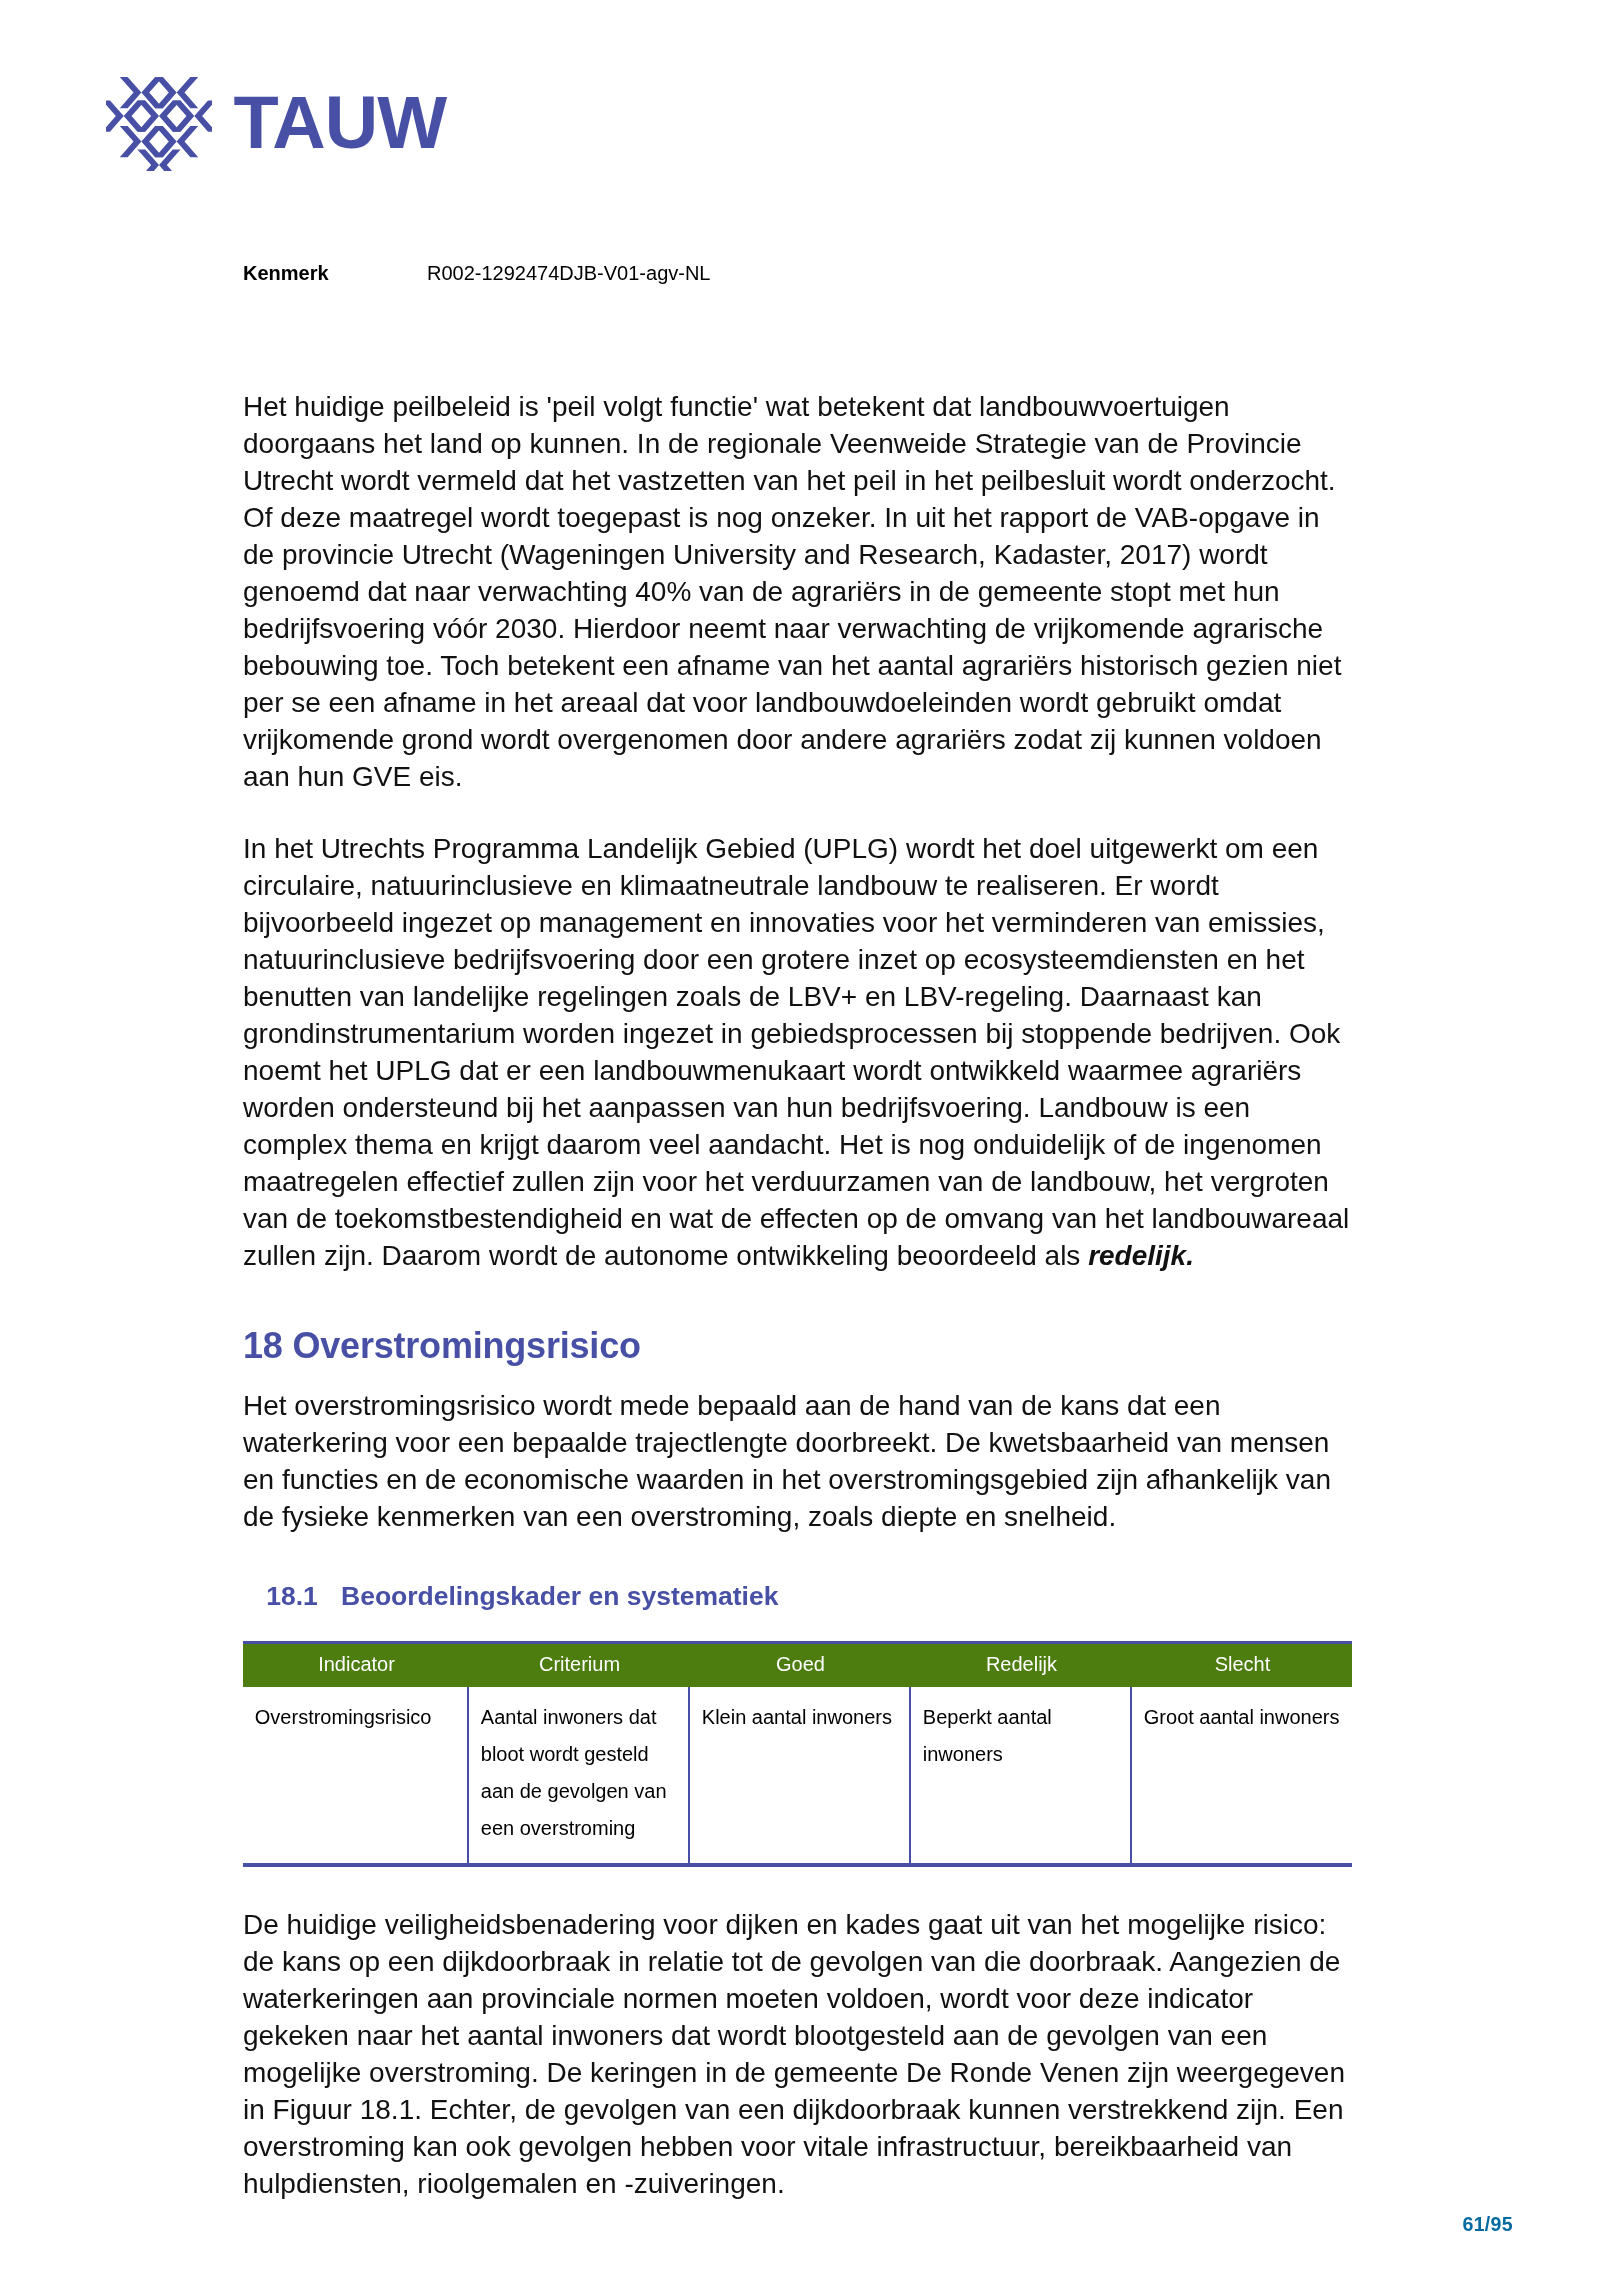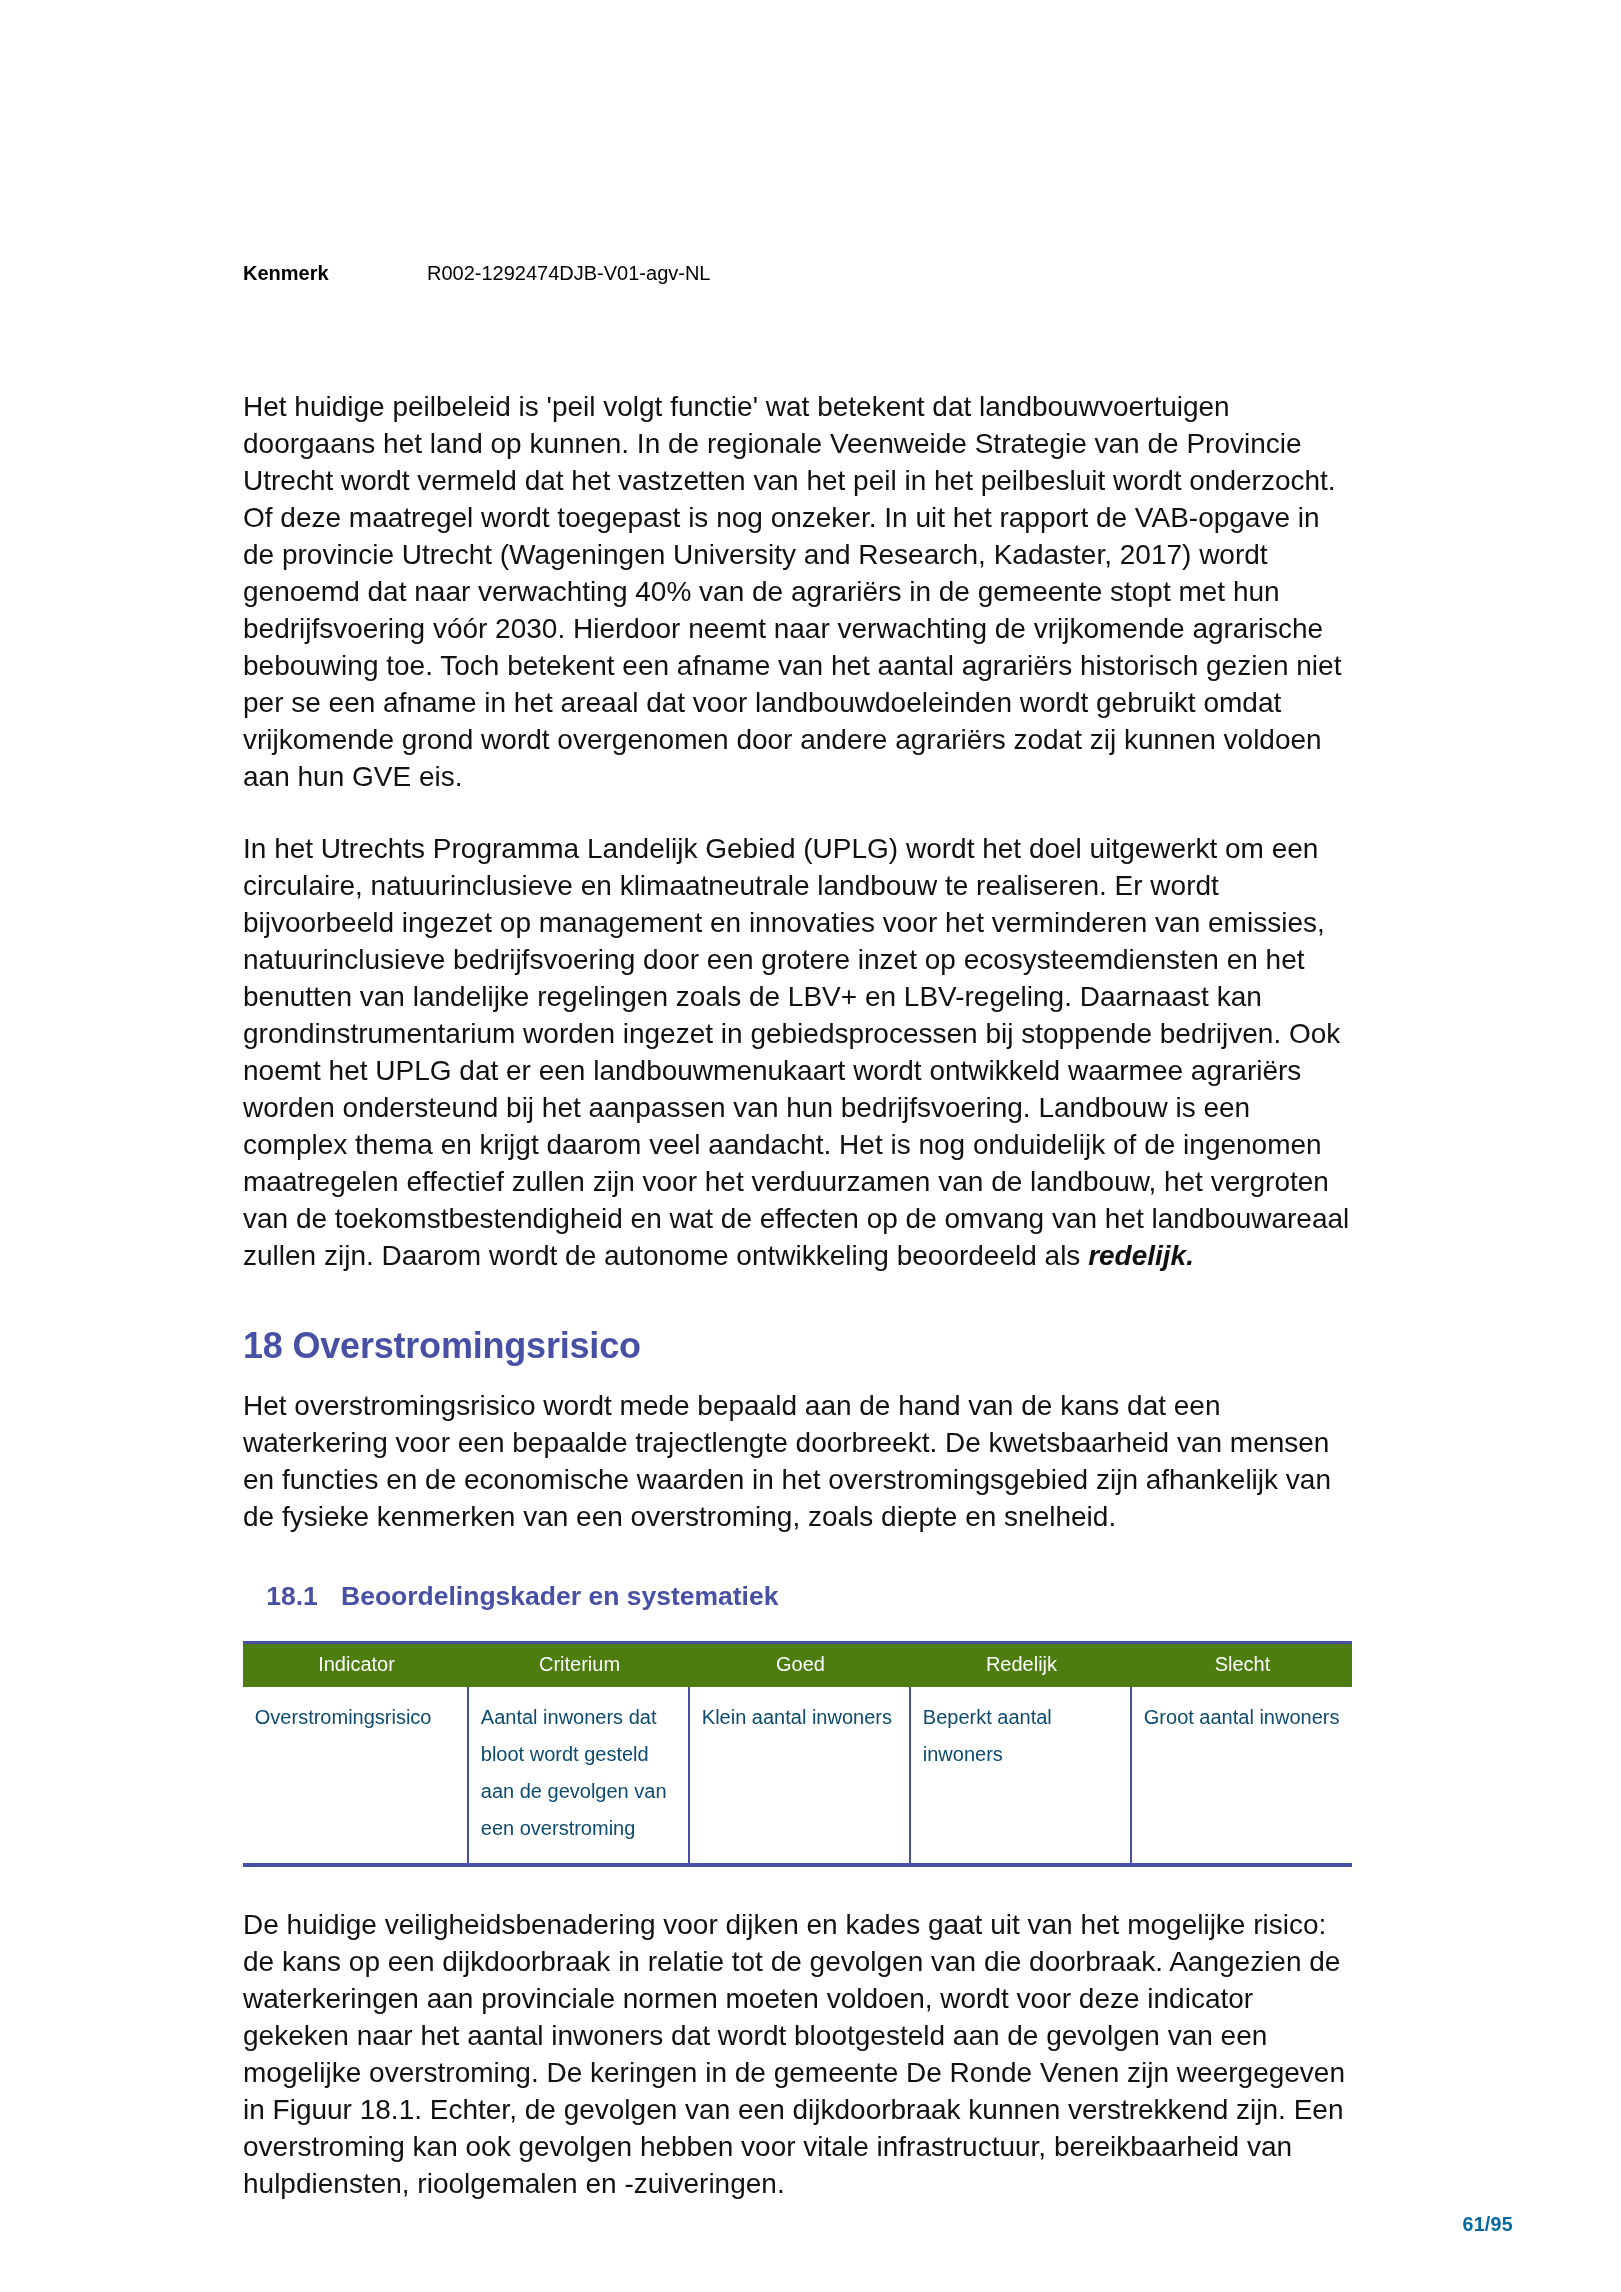--- a/index.html
+++ b/index.html
@@ -121,21 +121,21 @@
     font-size: 20px;
     font-weight: normal;
     text-align: center;
     padding: 9.8px 9.8px 10.8px 11.8px;
     border: none;
     vertical-align: top;
     border-top: 3.9px solid #4850a6;
   }
   table.criteria-table tbody td {
     font-size: 20px;
-    color: #0c4a6e;
+    color: #000000;
     vertical-align: top;
     padding: 11.8px 9.8px 15.7px 11.8px;
     border-left: 2px solid #4850a6;
     border-right: 0;
     line-height: 37px;
     background: #ffffff;
   }
   table.criteria-table tbody td:first-child {
     border-left: none;
   }
@@ -157,20 +157,41 @@
     font-weight: bold;
     color: #0369a1;
     letter-spacing: 0.3px;
   }
 </style>
 </head>
 <body>
 
 <div class="page">
 
+  <div class="logo-block">
+    <span>
+      <svg class="logo-mark" viewBox="0 0 108 102" xmlns="http://www.w3.org/2000/svg" aria-hidden="true">
+        <g fill="#4850a6">
+
+          <path d="M22 6 L36 22 L50 6 L58 6 L44 22 L58 38 L50 38 L36 22 L22 38 L14 38 L28 22 L14 6 Z"></path>
+          <path d="M58 6 L72 22 L86 6 L94 6 L80 22 L94 38 L86 38 L72 22 L58 38 L50 38 L64 22 L50 6 Z"></path>
+
+          <path d="M4 30 L18 46 L32 30 L40 30 L26 46 L40 62 L32 62 L18 46 L4 62 L-4 62 L10 46 L-4 30 Z"></path>
+          <path d="M40 30 L54 46 L68 30 L76 30 L62 46 L76 62 L68 62 L54 46 L40 62 L32 62 L46 46 L32 30 Z"></path>
+          <path d="M76 30 L90 46 L104 30 L112 30 L98 46 L112 62 L104 62 L90 46 L76 62 L68 62 L82 46 L68 30 Z"></path>
+
+          <path d="M22 56 L36 72 L50 56 L58 56 L44 72 L58 88 L50 88 L36 72 L22 88 L14 88 L28 72 L14 56 Z"></path>
+          <path d="M58 56 L72 72 L86 56 L94 56 L80 72 L94 88 L86 88 L72 72 L58 88 L50 88 L64 72 L50 56 Z"></path>
+
+          <path d="M40 80 L54 96 L68 80 L76 80 L62 96 L76 112 L68 112 L54 96 L40 112 L32 112 L46 96 L32 80 Z"></path>
+        </g>
+      </svg>
+    </span>
+    <span class="logo-word">TAUW</span>
+  </div>
 
   <div class="kenmerk-row">
     <span class="kenmerk-label">Kenmerk</span>
     <span class="kenmerk-value">R002-1292474DJB-V01-agv-NL</span>
   </div>
 
   <div class="content">
 
     <p class="body-text">Het huidige peilbeleid is 'peil volgt functie' wat betekent dat landbouwvoertuigen doorgaans het land op kunnen. In de regionale Veenweide Strategie van de Provincie Utrecht wordt vermeld dat het vastzetten van het peil in het peilbesluit wordt onderzocht. Of deze maatregel wordt toegepast is nog onzeker. In uit het rapport de VAB-opgave in de provincie Utrecht (Wageningen University and Research, Kadaster, 2017) wordt genoemd dat naar verwachting 40% van de agrariërs in de gemeente stopt met hun bedrijfsvoering vóór 2030. Hierdoor neemt naar verwachting de vrijkomende agrarische bebouwing toe. Toch betekent een afname van het aantal agrariërs historisch gezien niet per se een afname in het areaal dat voor landbouwdoeleinden wordt gebruikt omdat vrijkomende grond wordt overgenomen door andere agrariërs zodat zij kunnen voldoen aan hun GVE eis.</p>
 

